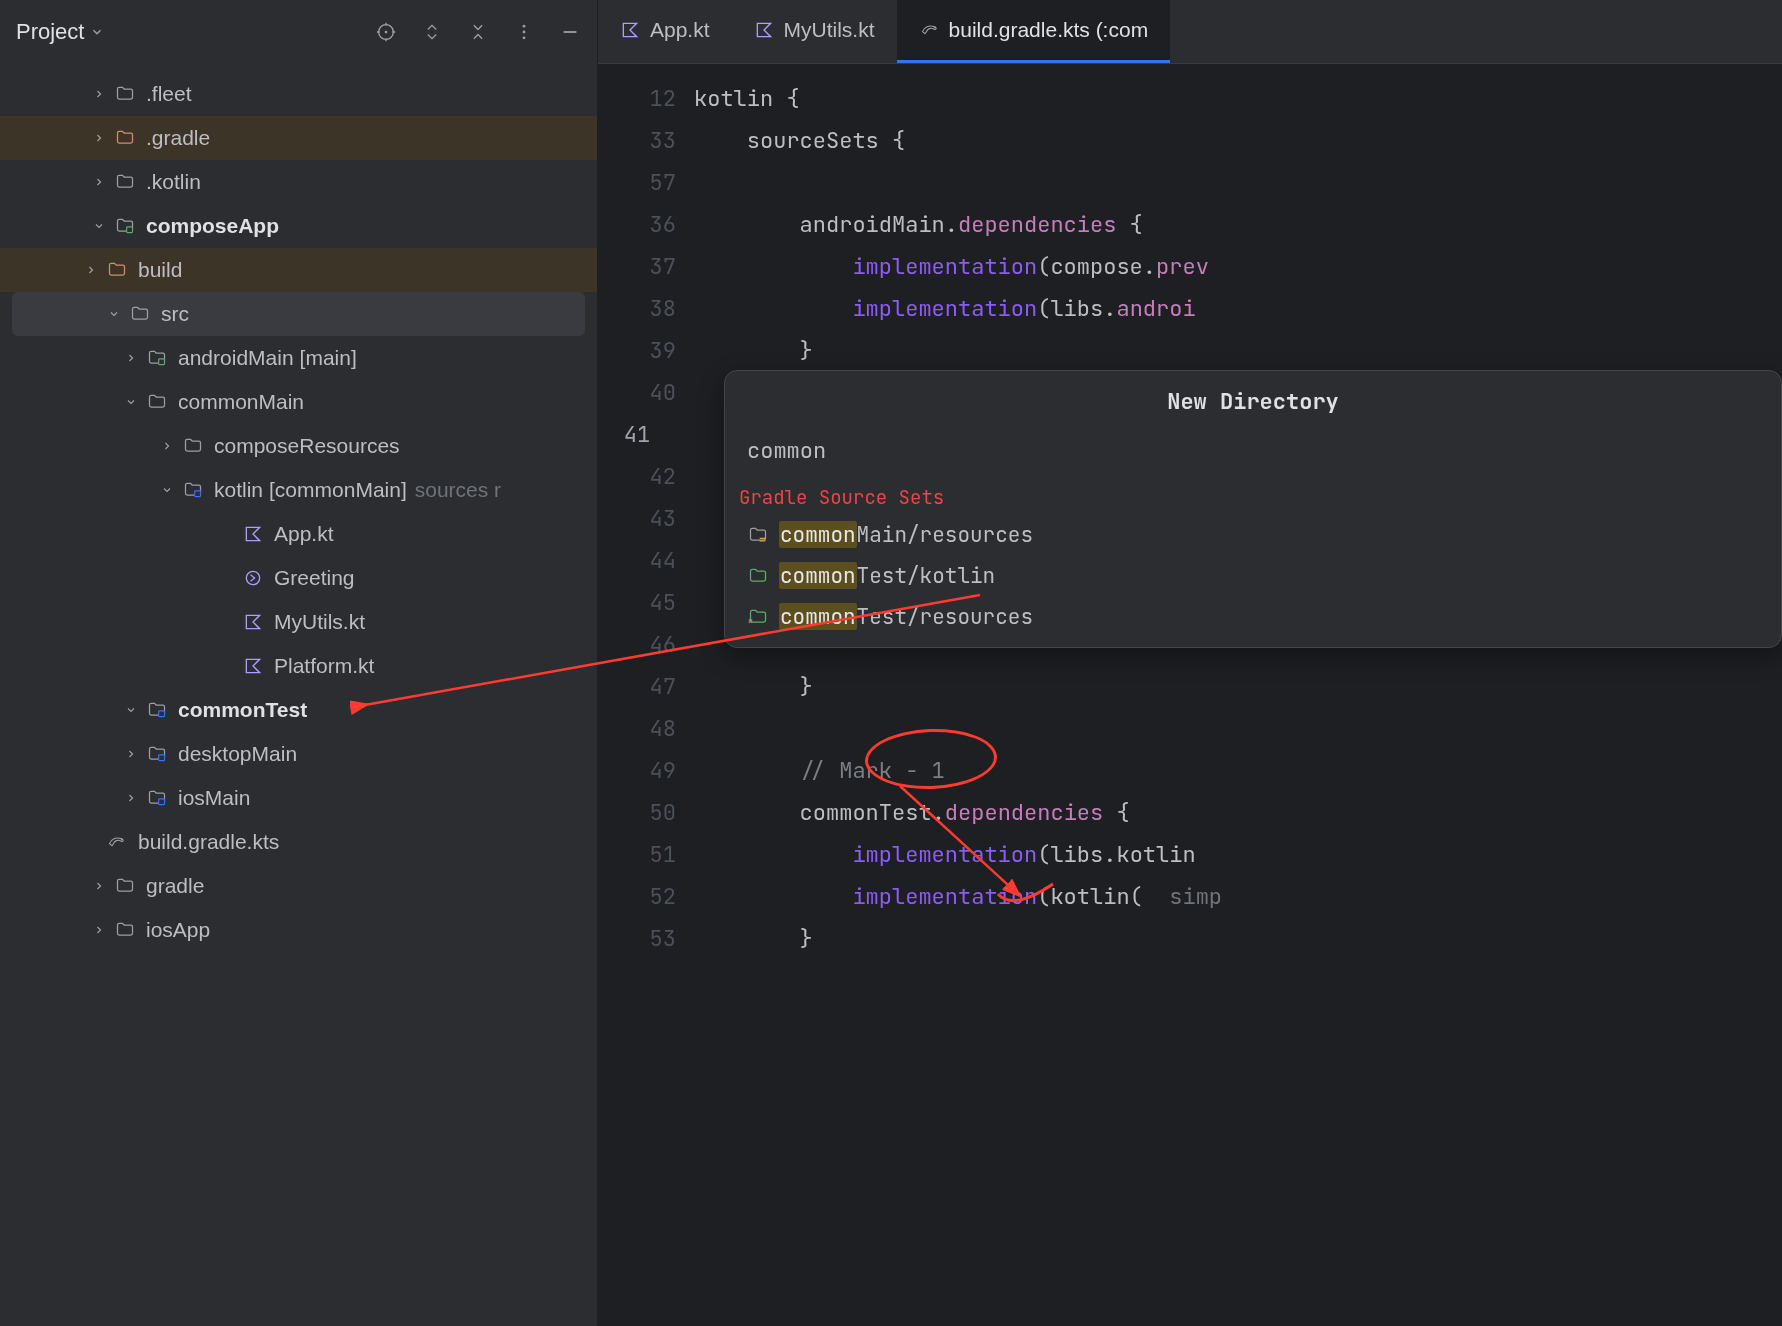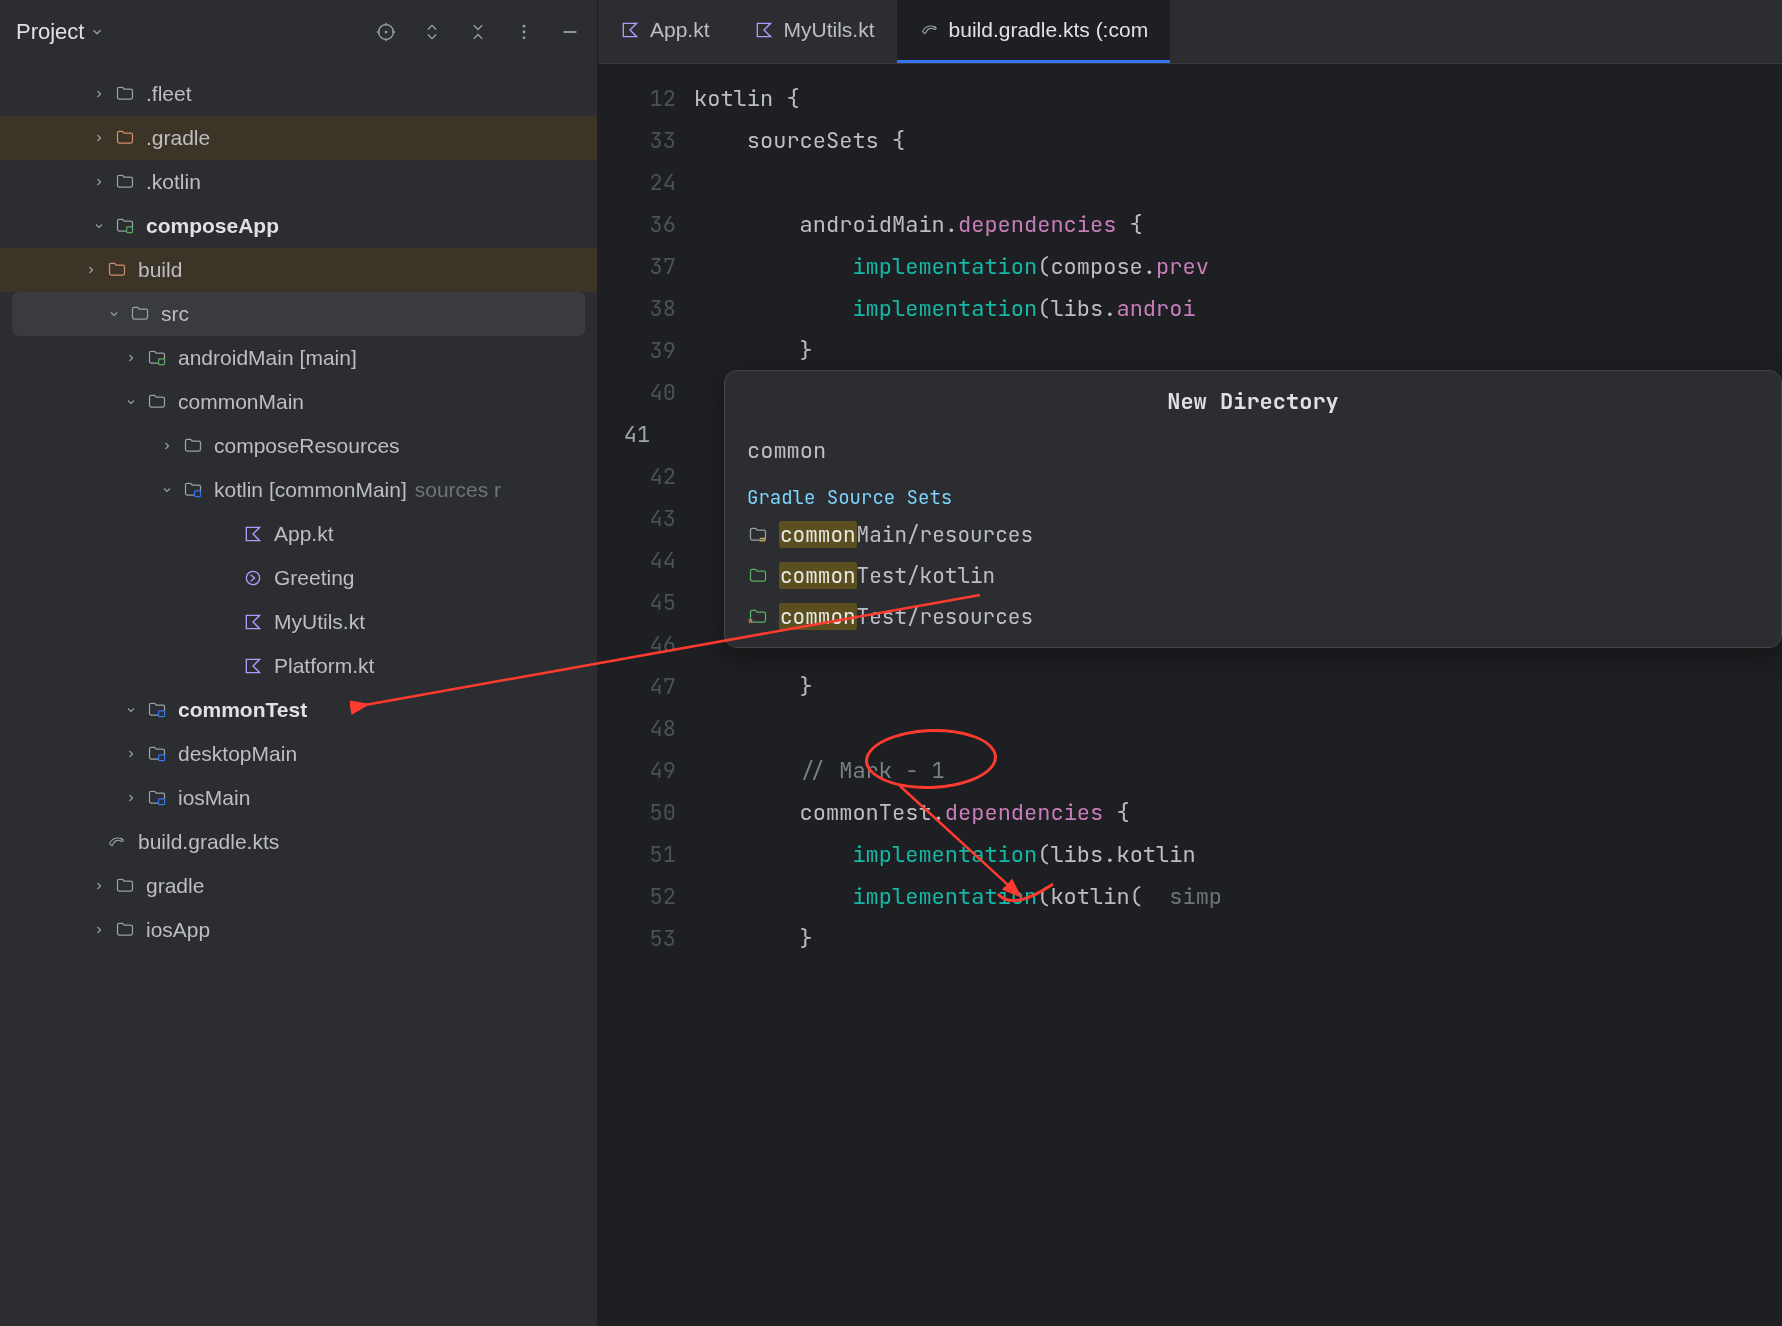--- a/index.html
+++ b/index.html
@@ -104,21 +104,21 @@
 }
 .gutter div { padding-right: 18px; }
 .code {
   flex: 1;
   padding-top: 14px;
   font-size: 22px;
   line-height: 42px;
   color: #bcbec4;
   white-space: pre;
 }
-.code .fn { color: #14b8a6; text-align: right; }
+.code .fn { color: #8b5cf6; text-align: right; }
 .code .id { color: #bcbec4; }
 .code .prop { color: #c77dbb; }
 .code .comment { color: #7a7e85; }
 .code .dim { color: #6f737a; }
 .gutter .active-line { color: #a0a3ab; text-align: center; }
 
 
 .popup {
   position: absolute;
   left: 126px;
@@ -144,22 +144,22 @@
 .popup-input {
   font-size: 22px;
   color: #bcbec4;
   background: transparent;
   border: none;
   outline: none;
   width: 100%;
   font-family: inherit;
 }
 .popup-section {
-  padding: 8px 22px 4px 22px;
-  color: #7dd3fc;
+  padding: 8px 22px 4px 14px;
+  color: #ef4444;
   font-size: 19px;
 }
 .popup-item {
   display: flex;
   align-items: center;
   padding: 7px 22px;
   font-size: 21px;
   gap: 10px;
 }
 .popup-item .match { background: #5c4f1f; color: #e8e8e8; padding: 0 1px; border-radius: 2px; }
@@ -498,21 +498,21 @@
               <circle cx="18" cy="9" r="1" fill="#9aa0a6"></circle>
             </svg></span>
           <span>build.gradle.kts (:com</span>
         </div>
       </div>
 
     <div class="code-area">
       <div class="gutter" id="gutter">
           <div>12</div>
           <div>33</div>
-          <div>24</div>
+          <div>57</div>
           <div>36</div>
           <div>37</div>
           <div>38</div>
           <div>39</div>
           <div>40</div>
           <div class="active-line">41</div>
           <div>42</div>
           <div>43</div>
           <div>44</div>
           <div>45</div>

